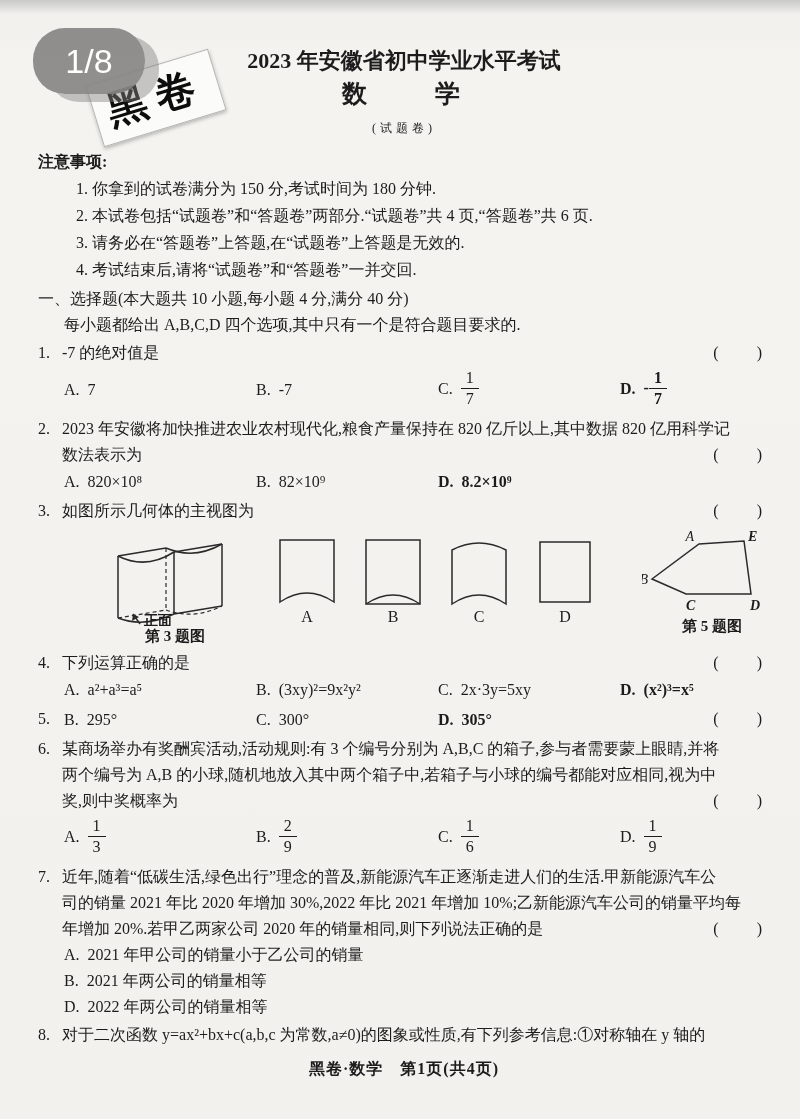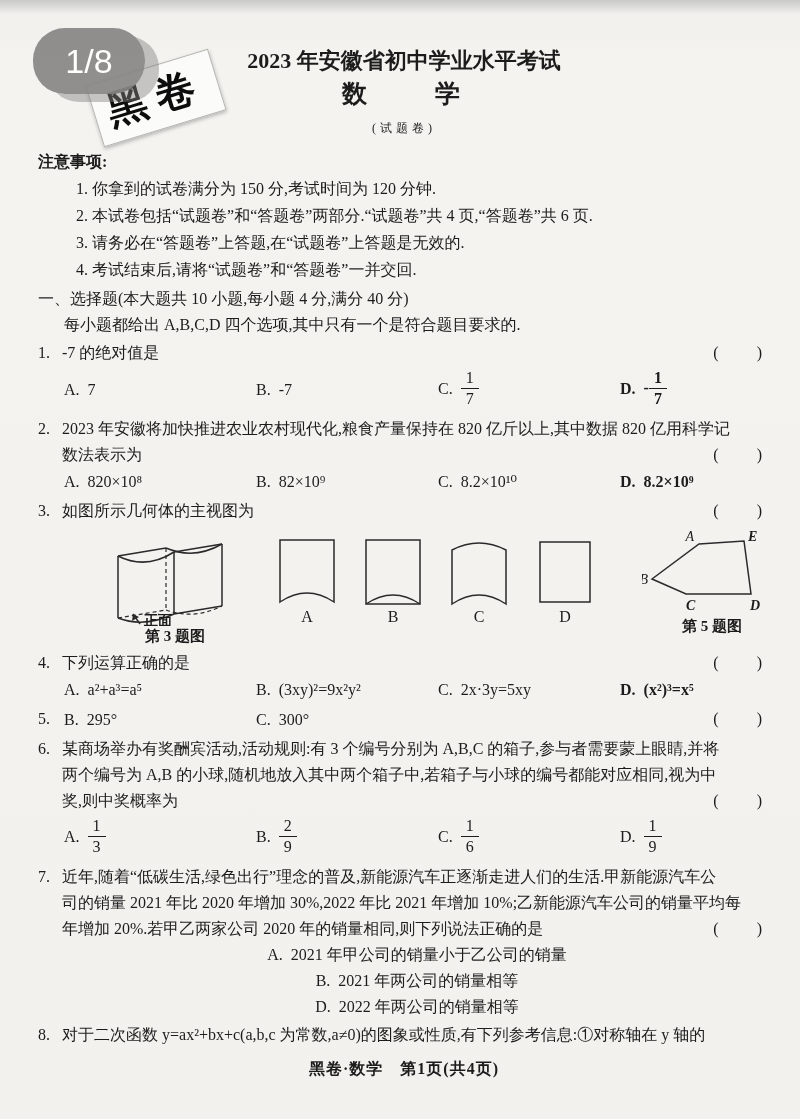--- a/index.html
+++ b/index.html
@@ -57,21 +57,21 @@
   .opt  { white-space:nowrap; }
   .opt .lbl { margin-right:8px; }
   .opts.tall { min-height:48px; }
   .b { font-weight:bold; }
   .frac { display:inline-block; vertical-align:middle; text-align:center;
           line-height:1.1; margin-top:-3px; }
   .fn { display:block; border-bottom:1.4px solid #1c1c1c; padding:0 5px 1px; }
   .fd { display:block; padding-top:1px; }
   .fsign { font-weight:inherit; }
   .opts-block { padding-left:26px; }
-  .opts-block .optline { line-height:26px; white-space:nowrap;text-align:center; }
+  .opts-block .optline { line-height:26px; white-space:nowrap; }
   .optline .lbl { margin-right:8px; }
 
   
   .fig-row { display:flex; align-items:flex-start; padding-left:62px; margin-top:4px; height:120px; }
   .fig-col { display:flex; flex-direction:column; align-items:center; }
   .fig-caption { font-weight:bold; font-size:15px; line-height:20px; }
   .shape-lbl { font-size:16px; line-height:18px; }
   .shapes { display:flex; gap:24px; margin:8px 0 0 26px; }
   .fig5-col { margin-left:46px; margin-top:2px; }
   svg .ln { stroke:#2a2a2a; stroke-width:1.5; fill:none; }
@@ -93,21 +93,21 @@
   <div class="content">
 
     <div class="header">
       <div class="title">2023 年安徽省初中学业水平考试</div>
       <div class="subject">数　　学</div>
       <div class="ptype">(试题卷)</div>
     </div>
 
     <div class="notice">
       <div class="notice-head">注意事项:</div>
-      <div class="notice-item">1. 你拿到的试卷满分为 150 分,考试时间为 120 分钟.</div>
+      <div class="notice-item">1. 你拿到的试卷满分为 150 分,考试时间为 180 分钟.</div>
       <div class="notice-item">2. 本试卷包括“试题卷”和“答题卷”两部分.“试题卷”共 4 页,“答题卷”共 6 页.</div>
       <div class="notice-item">3. 请务必在“答题卷”上答题,在“试题卷”上答题是无效的.</div>
       <div class="notice-item">4. 考试结束后,请将“试题卷”和“答题卷”一并交回.</div>
     </div>
 
     <div class="sec-head">一、选择题(本大题共 10 小题,每小题 4 分,满分 40 分)</div>
     <div class="sec-note">每小题都给出 A,B,C,D 四个选项,其中只有一个是符合题目要求的.</div>
 
     <div class="q">
       <div class="stem">
@@ -136,21 +136,20 @@
         <span class="qnum">2.</span>
         <span>2023 年安徽将加快推进农业农村现代化,粮食产量保持在 820 亿斤以上,其中数据 820 亿用科学记</span>
       </div>
       <div class="cont">
         <span>数法表示为</span>
         <span class="paren">(　　)</span>
       </div>
       <div class="opts">
         <span class="opt"><span class="lbl">A.</span><span>820×10⁸</span></span>
         <span class="opt"><span class="lbl">B.</span><span>82×10⁹</span></span>
-        <span class="opt"><span class="lbl">C.</span><span>8.2×10¹⁰</span></span>
         <span class="opt b"><span class="lbl">D.</span><span>8.2×10⁹</span></span>
       </div>
     </div>
 
     <div class="q">
       <div class="stem">
         <span class="qnum">3.</span>
         <span>如图所示几何体的主视图为</span>
         <span class="paren">(　　)</span>
       </div>
@@ -234,20 +233,21 @@
     </div>
 
     <div class="q">
       <div class="stem">
         <span class="qnum">5.</span>
         <span class="paren">(　　)</span>
       </div>
       <div class="opts">
         <span class="opt"><span class="lbl">B.</span><span>295°</span></span>
         <span class="opt"><span class="lbl">C.</span><span>300°</span></span>
+        <span class="opt b"><span class="lbl">D.</span><span>305°</span></span>
       </div>
     </div>
 
     <div class="q">
       <div class="stem">
         <span class="qnum">6.</span>
         <span>某商场举办有奖酬宾活动,活动规则:有 3 个编号分别为 A,B,C 的箱子,参与者需要蒙上眼睛,并将</span>
       </div>
       <div class="cont"><span>两个编号为 A,B 的小球,随机地放入其中两个箱子中,若箱子与小球的编号都能对应相同,视为中</span></div>
       <div class="cont">

